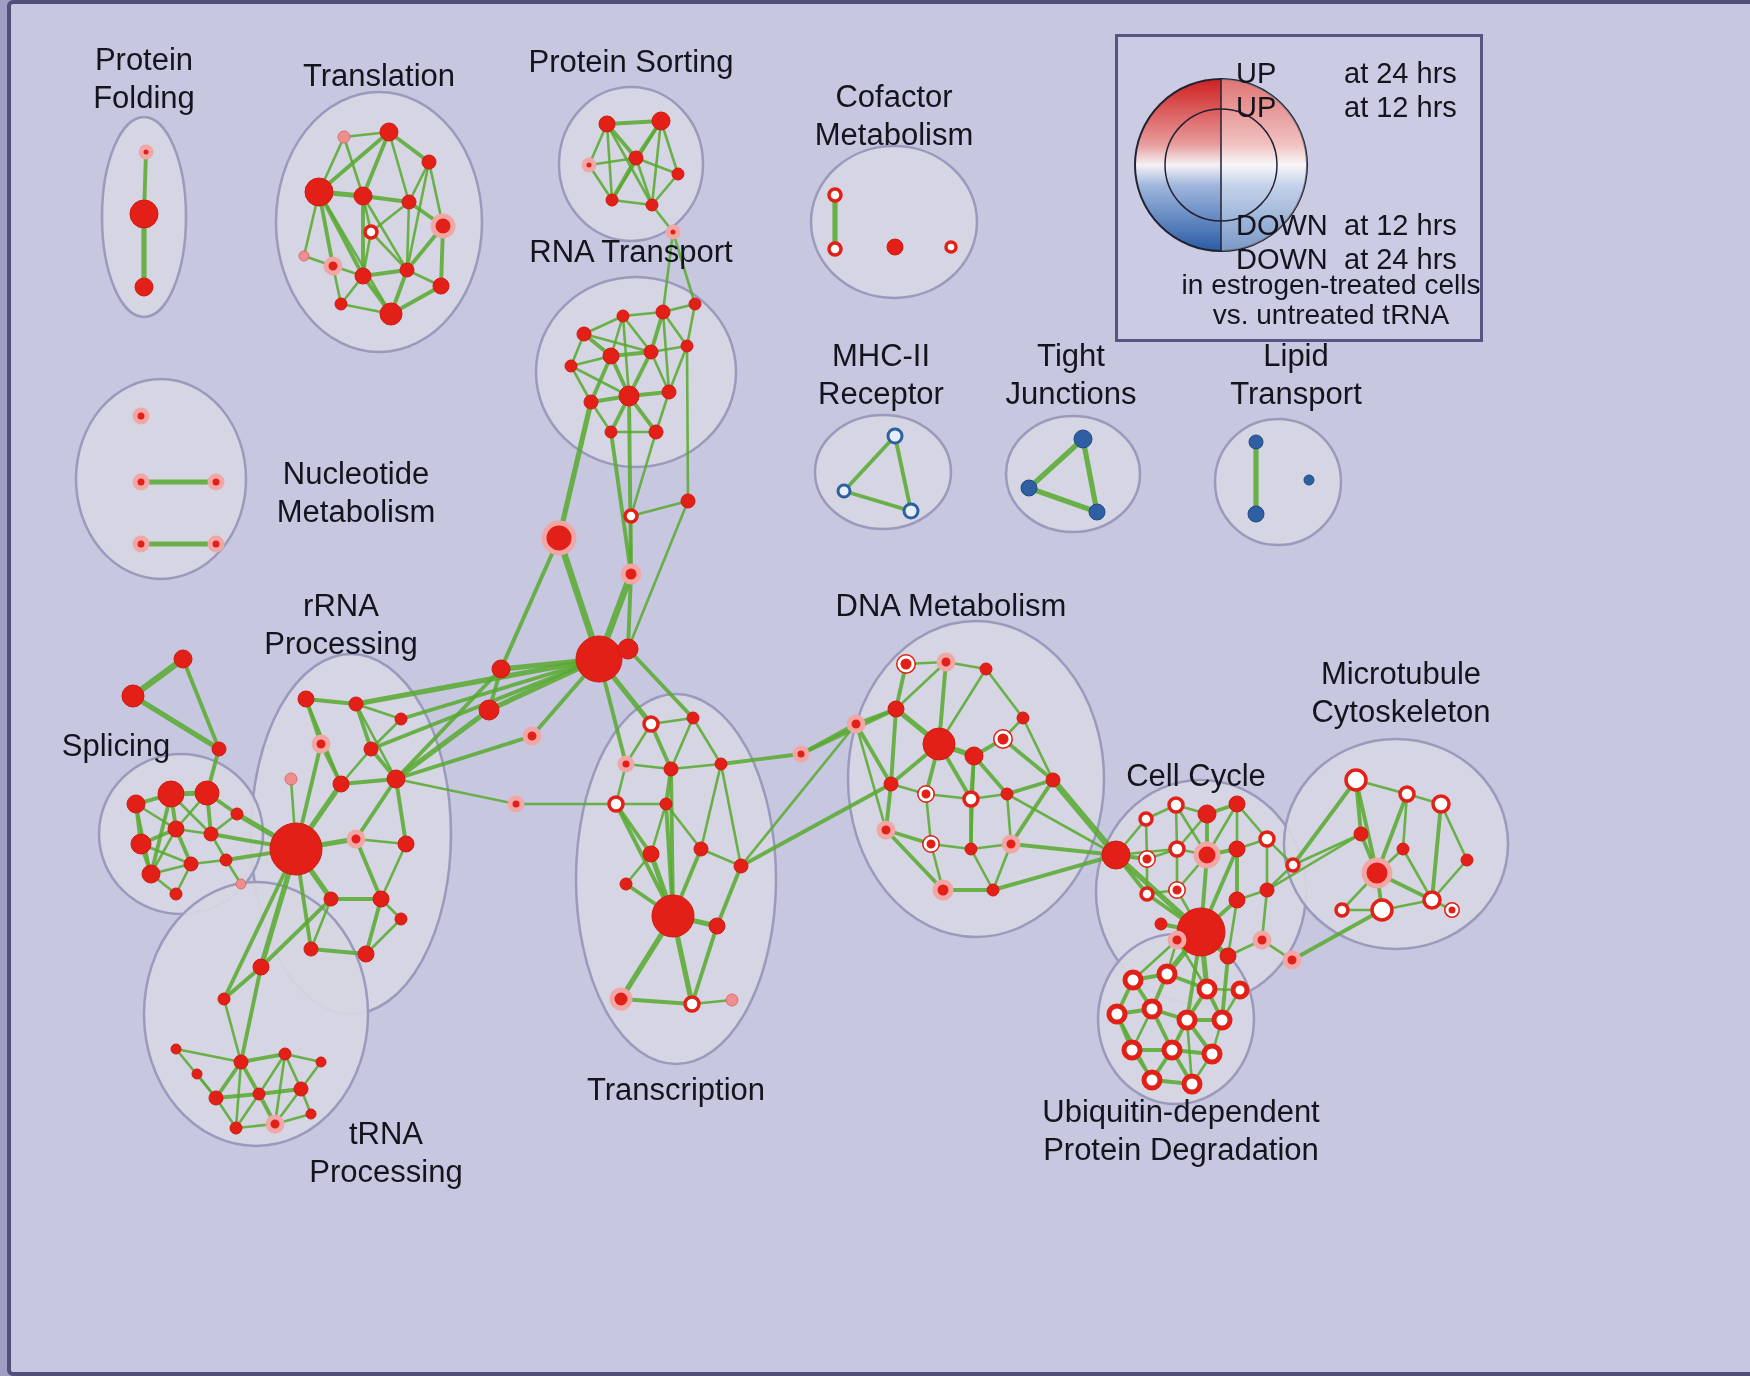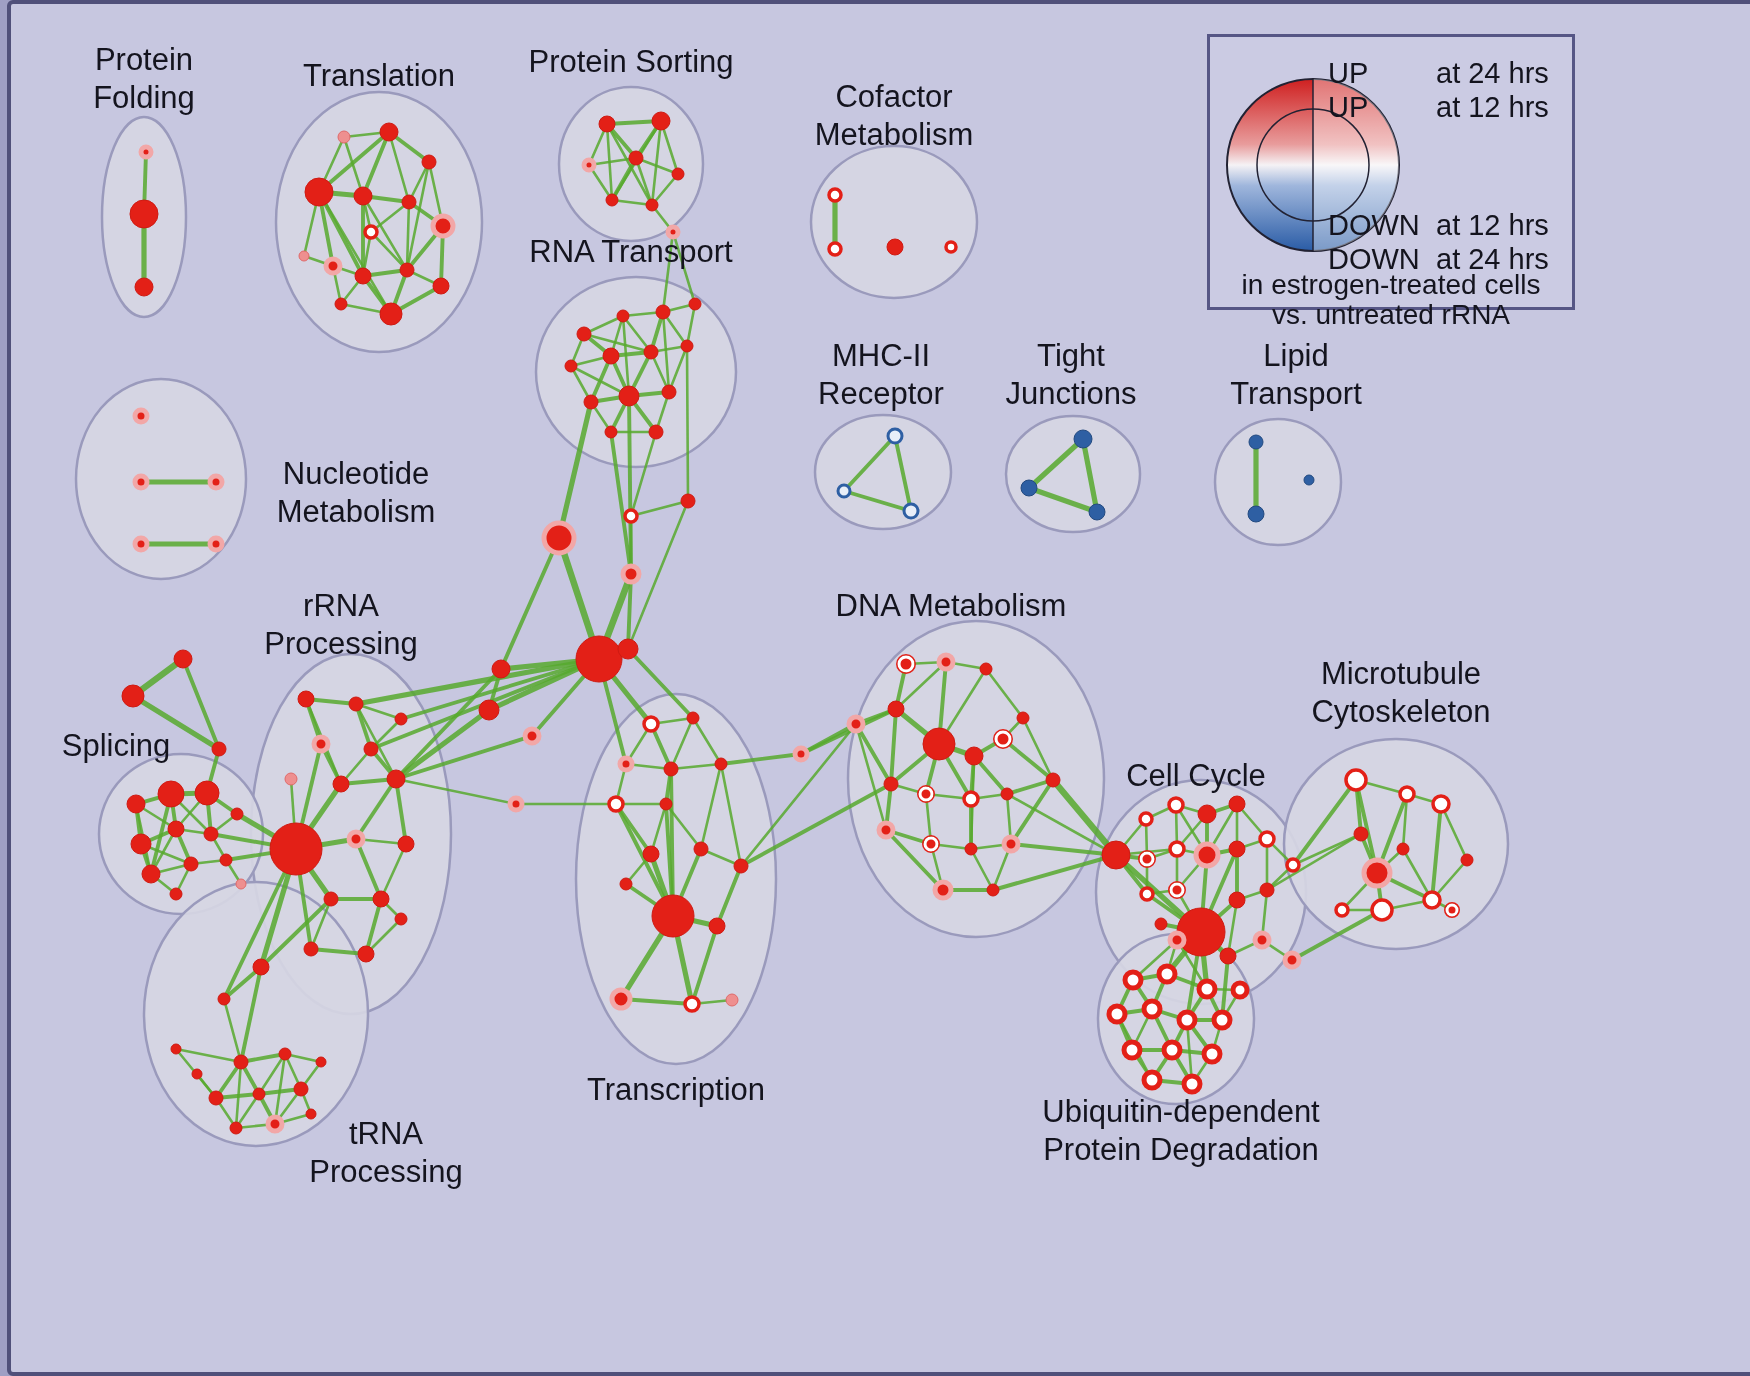--- a/index.html
+++ b/index.html
@@ -10,28 +10,28 @@
     background:#c7c7e0;
     border:4px solid #50507a;
     border-radius:6px;
     overflow:hidden;
     font-family:"Liberation Sans", sans-serif;
     margin-left:7px;
   }
   #network-svg{position:absolute;left:0;top:0;}
   #network-svg text{font-family:"Liberation Sans", sans-serif;}
   .legend{
-    position:absolute;left:1196px;top:30px;width:368px;height:276px;
+    position:absolute;left:1104px;top:30px;width:368px;height:308px;
     border:3px solid #565685;background:#cbcbe3;box-sizing:border-box;
   }
   .legend-glyph{position:absolute;left:8px;top:8px;}
   .lg-row{position:absolute;left:118px;font-size:29px;color:#14141e;display:flex;white-space:nowrap;}
   .lg-level{display:inline-block;width:108px;}
   .lg-time{display:inline-block;}
-  .lg-caption{position:absolute;left:0;width:100%;text-align:center;font-size:28px;color:#14141e;}
+  .lg-caption{position:absolute;left:0;width:100%;text-align:center;font-size:28px;color:#14141e;padding-left:32px;}
 </style>
 </head>
 <body>
 
 <div id="figure-root">
 
   <svg id="network-svg" width="1750" height="1376" viewBox="0 0 1750 1376">
       <ellipse cx="133" cy="213" rx="42" ry="100" fill="#d6d6e3" fill-opacity="0.92" stroke="#9a9abc" stroke-width="2.5"></ellipse>
       <ellipse cx="368" cy="218" rx="103" ry="130" fill="#d6d6e3" fill-opacity="0.92" stroke="#9a9abc" stroke-width="2.5"></ellipse>
       <ellipse cx="620" cy="160" rx="72" ry="77" fill="#d6d6e3" fill-opacity="0.92" stroke="#9a9abc" stroke-width="2.5"></ellipse>
@@ -691,16 +691,16 @@
     </div>
     <div class="lg-row" style="top:172px">
       <span class="lg-level">DOWN</span>
       <span class="lg-time">at 12 hrs</span>
     </div>
     <div class="lg-row" style="top:206px">
       <span class="lg-level">DOWN</span>
       <span class="lg-time">at 24 hrs</span>
     </div>
     <div class="lg-caption" style="top:232px">in estrogen-treated cells</div>
-    <div class="lg-caption" style="top:262px">vs. untreated rRNA</div>
+    <div class="lg-caption" style="top:262px">vs. untreated tRNA</div>
   </div>
 
 </div>
 
 </body></html>

